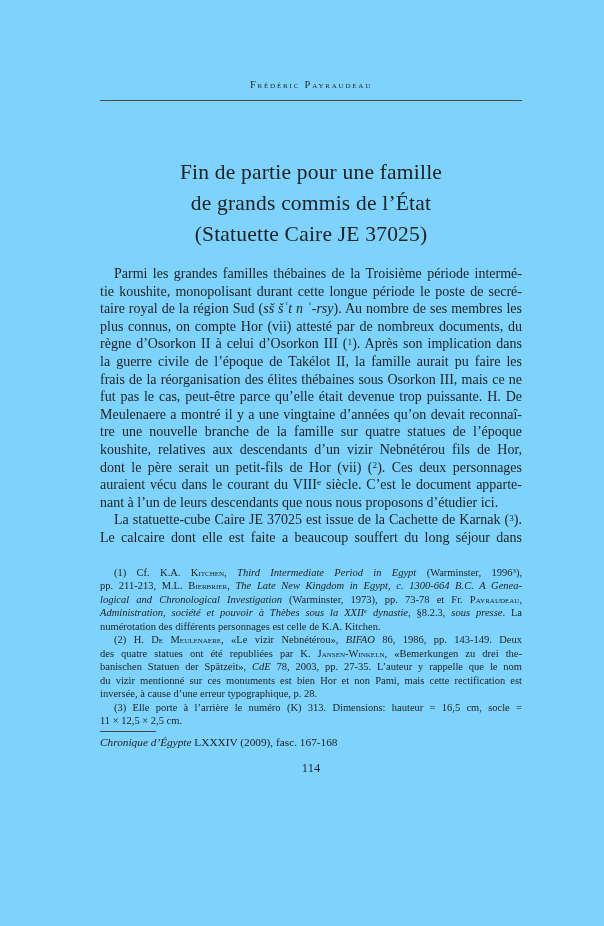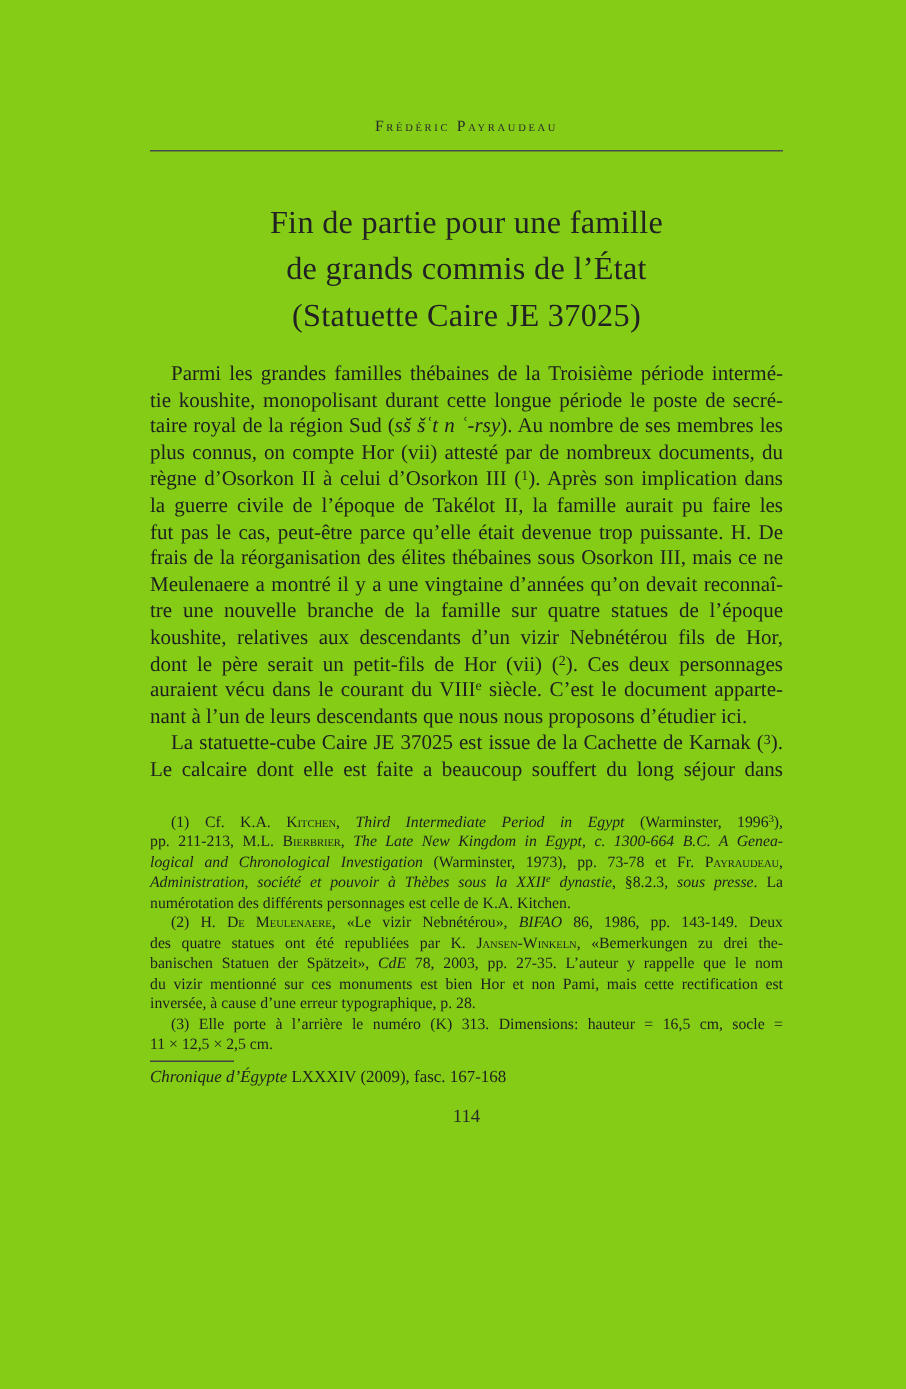--- a/index.html
+++ b/index.html
@@ -1,36 +1,36 @@
 <!DOCTYPE html>
 <html lang="fr"><head>
 <meta charset="utf-8">
 <style>
   html,body{margin:0;padding:0;background:#ffffff;}
   .page{
     position:relative;
     width:604px;height:926px;
     box-sizing:border-box;
     padding:79px 82px 0 100px;
-    background:#84cc16;
+    background:#7dd3fc;
     overflow:hidden;
     font-family:"Liberation Serif","DejaVu Serif",serif;
     color:#1f1f1f;
   }
   .running-head{
     text-align:center;
     font-variant:small-caps;
     font-size:10.5px;
     line-height:11px;
     letter-spacing:1.8px;
     color:#2a2a2a;
   }
   .head-rule{border:none;border-top:1px solid #4a4a4a;margin:10px 0 0;}
   .title{
-    margin:32px 0 0;
+    margin:56px 0 0;
     font-size:21.5px;
     font-weight:normal;
     line-height:31px;
     text-align:center;
     letter-spacing:0.2px;
     color:#222;
   }
   .body-text{margin-top:15px;font-size:14px;line-height:17.6px;}
   .footnotes{margin-top:19px;font-size:10.5px;line-height:13.5px;}
   .ln{text-align:justify;text-align-last:justify;}
@@ -59,22 +59,22 @@
     <div class="title-line">(Statuette Caire JE 37025)</div>
   </h1>
 
   <div class="body-text">
       <div class="ln ind">Parmi les grandes familles thébaines de la Troisième période intermé-</div>
       <div class="ln">tie koushite, monopolisant durant cette longue période le poste de secré-</div>
       <div class="ln">taire royal de la région Sud (<span class="seg-i">sš šʿt n ʿ-rsy</span>). Au nombre de ses membres les</div>
       <div class="ln">plus connus, on compte Hor (vii) attesté par de nombreux documents, du</div>
       <div class="ln">règne d’Osorkon II à celui d’Osorkon III (<span class="seg-sup">1</span>). Après son implication dans</div>
       <div class="ln">la guerre civile de l’époque de Takélot II, la famille aurait pu faire les</div>
+      <div class="ln">frais de la réorganisation des élites thébaines sous Osorkon III, mais ce ne</div>
       <div class="ln">fut pas le cas, peut-être parce qu’elle était devenue trop puissante. H. De</div>
-      <div class="ln">frais de la réorganisation des élites thébaines sous Osorkon III, mais ce ne</div>
       <div class="ln">Meulenaere a montré il y a une vingtaine d’années qu’on devait reconnaî-</div>
       <div class="ln">tre une nouvelle branche de la famille sur quatre statues de l’époque</div>
       <div class="ln">koushite, relatives aux descendants d’un vizir Nebnétérou fils de Hor,</div>
       <div class="ln">dont le père serait un petit-fils de Hor (vii) (<span class="seg-sup">2</span>). Ces deux personnages</div>
       <div class="ln">auraient vécu dans le courant du VIII<span class="seg-sup">e</span> siècle. C’est le document apparte-</div>
       <div class="ln last">nant à l’un de leurs descendants que nous nous proposons d’étudier ici.</div>
       <div class="ln ind">La statuette-cube Caire JE 37025 est issue de la Cachette de Karnak (<span class="seg-sup">3</span>).</div>
       <div class="ln">Le calcaire dont elle est faite a beaucoup souffert du long séjour dans</div>
     </div>
 

